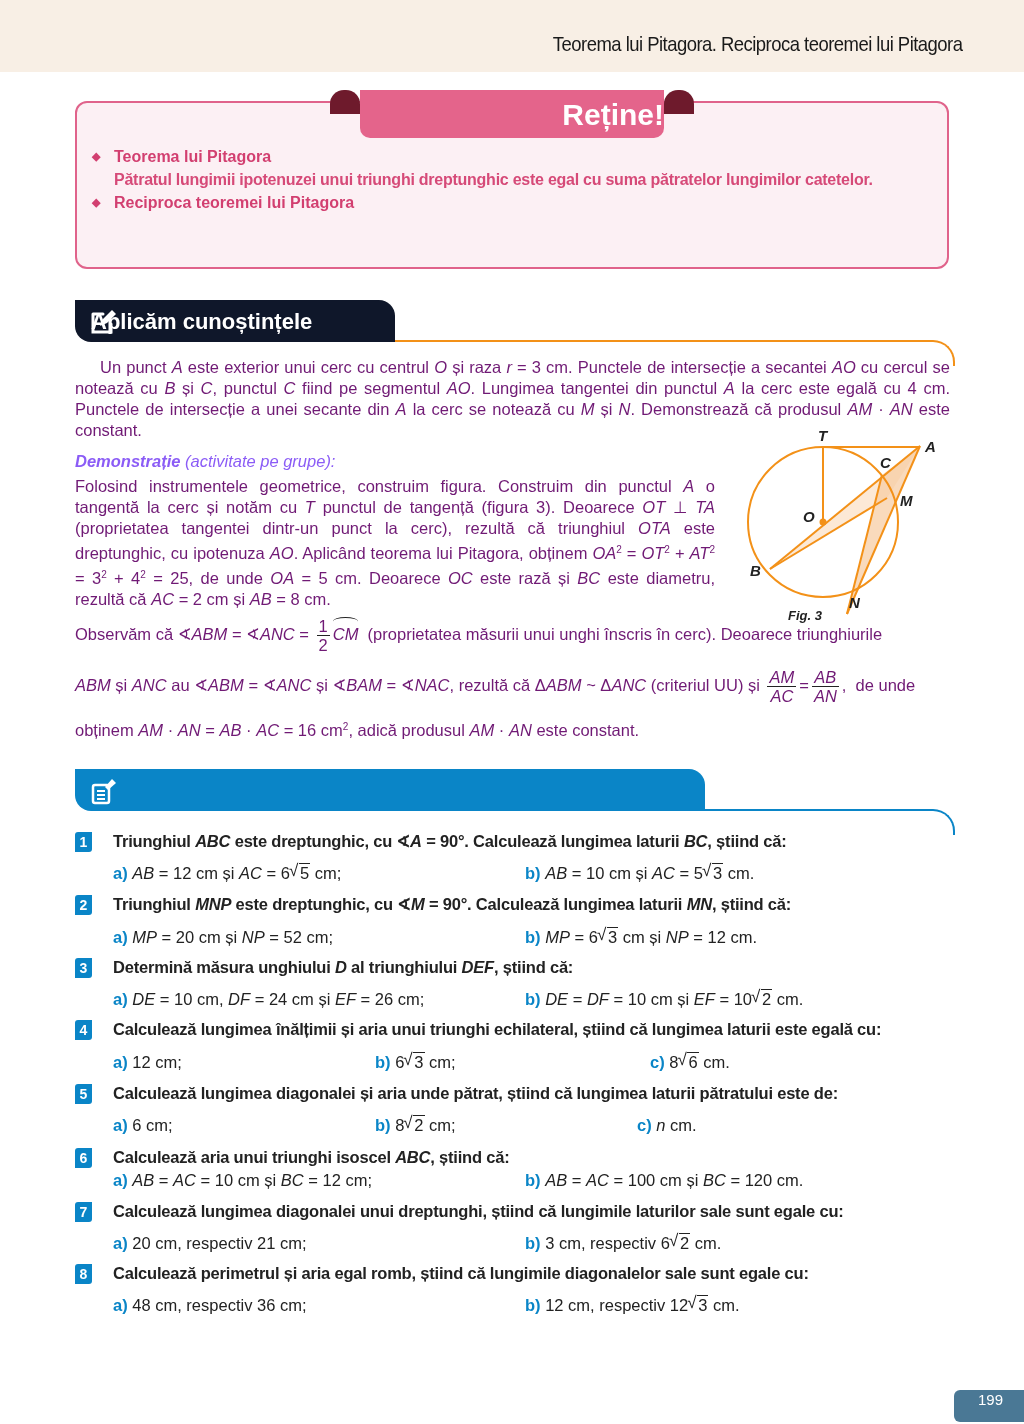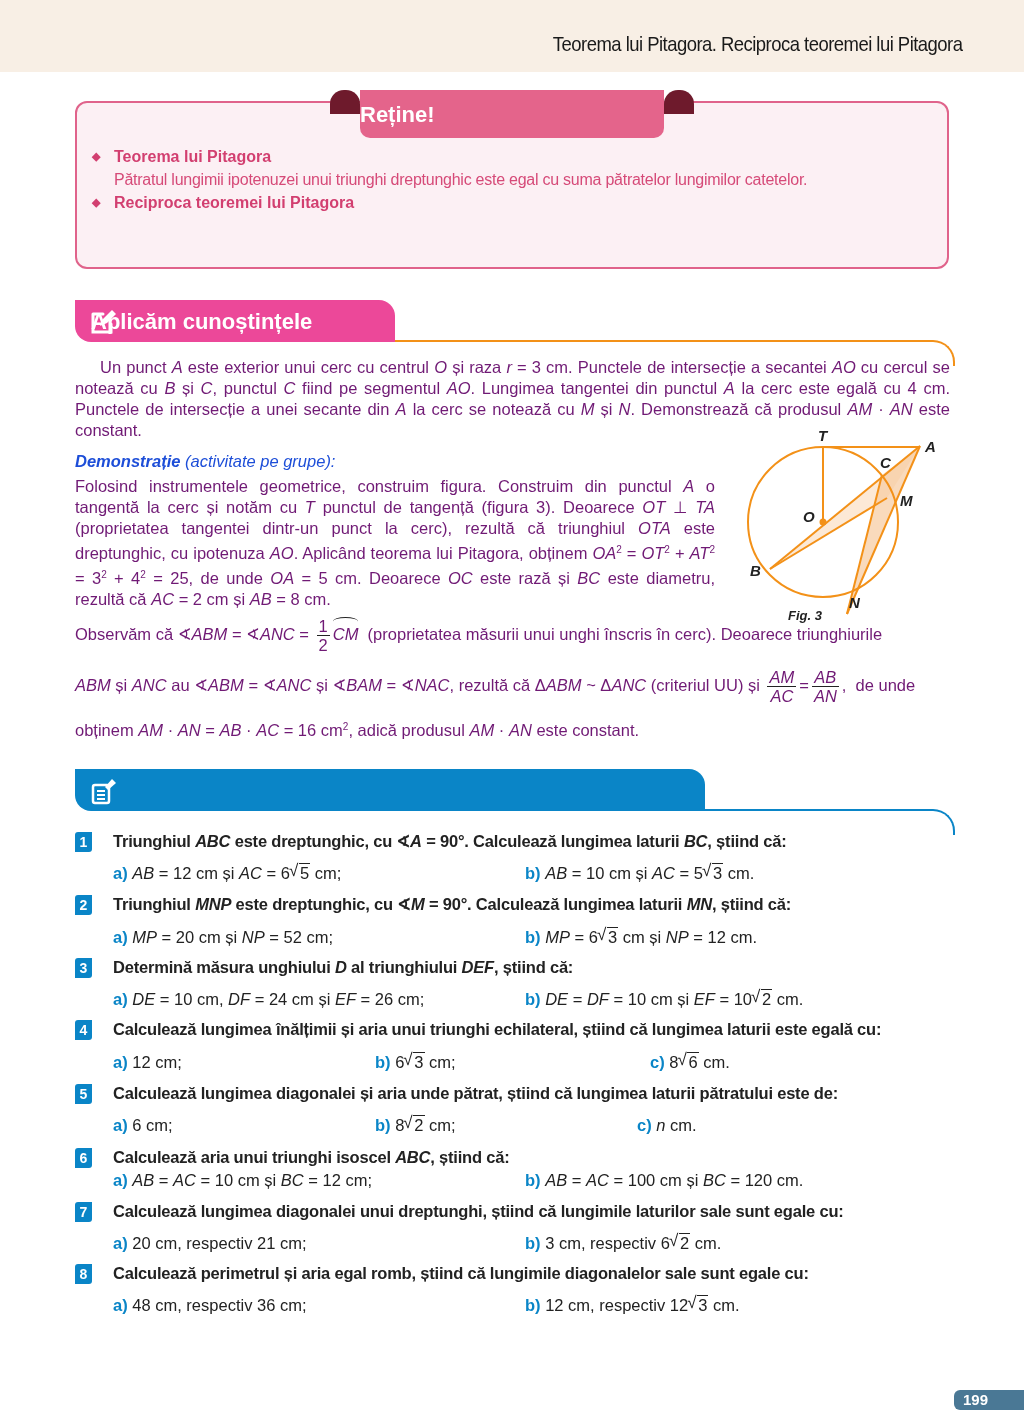--- a/index.html
+++ b/index.html
@@ -8,39 +8,39 @@
   i, .it { font-style: italic; }
 
   .header-band { position: absolute; left: 0; top: 0; width: 1024px; height: 72px; background: #f8efe5; }
   .header-title { position: absolute; right: 62px; top: 32px; font-size: 21px; color: #1a1a1a; letter-spacing: -0.6px; transform: scaleX(0.88); transform-origin: right center; white-space: nowrap; }
 
   
   .retine-box { position: absolute; left: 75px; top: 101px; width: 874px; height: 168px; background: #fcf0f4; border: 2px solid #e0638b; border-radius: 12px; }
   .ribbon-ear { position: absolute; top: 90px; width: 30px; height: 24px; background: #6e1a2c; border-radius: 14px 14px 0 0; }
   .ribbon-ear.left { left: 330px; }
   .ribbon-ear.right { left: 664px; }
-  .ribbon { position: absolute; left: 360px; top: 90px; width: 304px; height: 48px; background: #e4648b; border-radius: 0 0 10px 10px; color: #fff; font-weight: bold; font-size: 22px; text-align: left; line-height: 50px; }
+  .ribbon { position: absolute; left: 360px; top: 90px; width: 304px; height: 48px; background: #e4648b; border-radius: 0 0 10px 10px; color: #fff; font-weight: bold; font-size: 30px; text-align: right; line-height: 50px; }
   .retine-content { position: absolute; left: 92px; top: 145px; width: 850px; font-size: 16px; line-height: 23px; color: #d64a78; }
   .retine-content .bullet-title { font-weight: bold; color: #d23f70; position: relative; padding-left: 22px; }
   .retine-content .bullet-title .diamond { position: absolute; left: 0; top: 0; font-size: 11px; }
-  .retine-content .indent { text-indent: 22px; letter-spacing: -0.25px; }
+  .retine-content .indent { text-indent: 22px; letter-spacing: -0.25px; font-weight: bold; }
 
   
   .section-tab { position: absolute; height: 42px; border-radius: 14px 14px 0 14px; color: #fff; font-weight: bold; font-size: 22px; line-height: 44px; padding-left: 52px; white-space: nowrap; }
   .section-tab .tab-icon { position: absolute; left: 14px; top: 8px; width: 28px; height: 28px; }
-  .sec-apply { left: 75px; top: 300px; width: 320px; background: #ec4899; border-radius: 0 16px 0 16px; padding-left: 16px; }
+  .sec-apply { left: 75px; top: 300px; width: 320px; background: #0f172a; border-radius: 0 16px 0 16px; padding-left: 16px; }
   .sec-ex { left: 75px; top: 769px; width: 630px; background: #0a85c7; border-radius: 0 16px 0 16px; }
   .sec-line { position: absolute; height: 26px; border-top: 2px solid; border-right: 2px solid; border-top-right-radius: 22px; }
   .line-apply { left: 395px; top: 340px; width: 560px; border-color: #f39118; }
   .line-ex { left: 705px; top: 809px; width: 250px; border-color: #0a85c7; }
 
   
   .para { position: absolute; left: 75px; width: 875px; font-size: 16.5px; line-height: 21px; text-align: justify; color: #701a75; }
   .p1 { top: 357px; text-indent: 25px; }
-  .demo-title { position: absolute; left: 75px; top: 452px; font-size: 16.5px; color: #1d4ed8; }
+  .demo-title { position: absolute; left: 75px; top: 452px; font-size: 16.5px; color: #8b5cf6; }
   .demo-title b { font-style: italic; }
   .p2 { top: 476px; width: 640px; }
   .fig { position: absolute; left: 740px; top: 424px; width: 225px; height: 200px; }
   .p3 { top: 617px; line-height: 22px; }
   .frac { display: inline-block; vertical-align: middle; text-align: center; line-height: 18px; margin: 0 3px; }
   .frac .num { display: block; border-bottom: 1.2px solid #222; padding: 0 2px; }
   .frac .den { display: block; padding: 0 2px; }
   .arc { display: inline-block; position: relative; }
   .arc::before { content: ""; position: absolute; left: 0; right: 0; top: -6px; height: 8px; border-top: 1.5px solid #222; border-radius: 50% 50% 0 0; }
   .p4 { top: 668px; }
@@ -50,21 +50,21 @@
   
   .ex { position: absolute; left: 75px; width: 880px; font-size: 16.5px; color: #222; }
   .ex .num-badge { position: absolute; left: 0; top: 0; width: 17px; height: 20px; background: #0a85c7; color: #fff; font-weight: bold; font-size: 14px; text-align: center; line-height: 20px; border-radius: 3px 0 3px 0; }
   .ex .q { position: absolute; left: 38px; top: 0; white-space: nowrap; letter-spacing: -0.2px; font-weight: bold; }
   .ex .opt { position: absolute; white-space: nowrap; }
   .opt .ol { color: #0a85c7; font-weight: bold; }
   .sqrt { display: inline-block; position: relative; padding-left: 9px; }
   .sqrt::before { content: "√"; position: absolute; left: -1px; top: -3px; font-size: 17px; }
   .sqrt .rad { border-top: 1.3px solid #222; padding: 0 1px; }
 
-  .page-num { position: absolute; left: 954px; top: 1390px; width: 70px; height: 20px; background: #4a7895; border-radius: 6px 0 0 6px; color: #fff; font-weight: bold; font-size: 15px; line-height: 20px; padding-left: 9px; }
+  .page-num { position: absolute; left: 954px; top: 1390px; width: 70px; height: 32px; background: #4a7895; border-radius: 6px 0 0 6px; color: #fff; font-weight: normal; font-size: 15px; line-height: 20px; padding-left: 24px; }
 </style>
 </head>
 <body>
 
 <div class="header-band"></div>
 <div class="header-title">Teorema lui Pitagora. Reciproca teoremei lui Pitagora</div>
 
 <div class="retine-box"></div>
 <div class="ribbon-ear left"></div>
 <div class="ribbon-ear right"></div>

